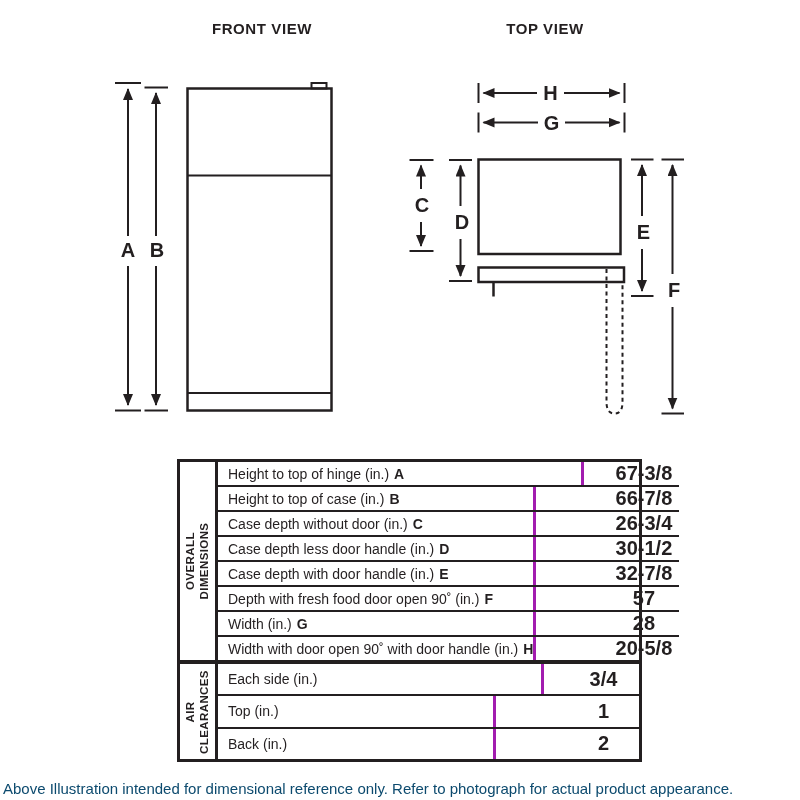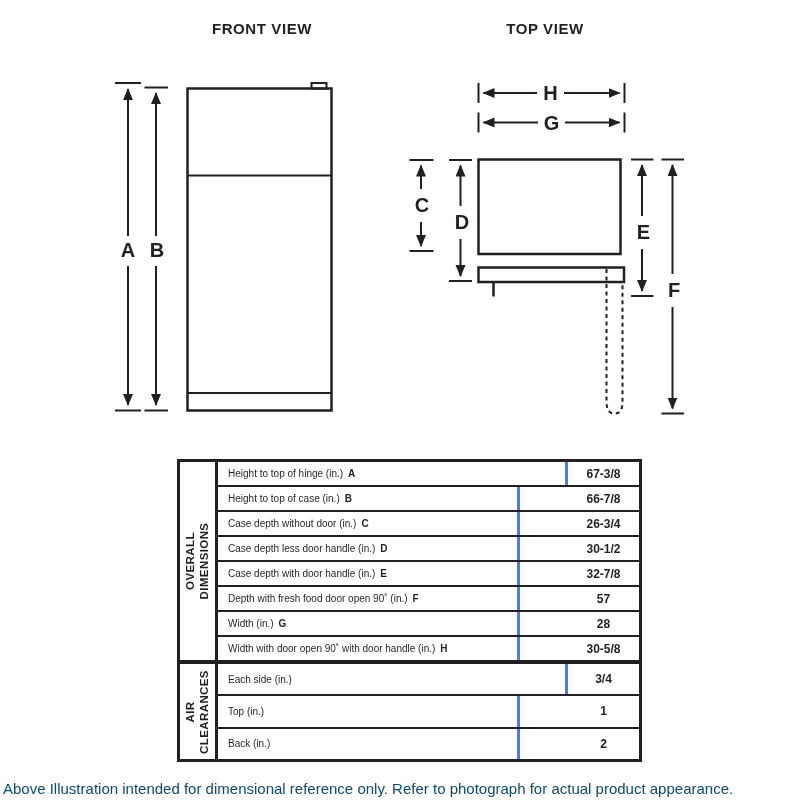--- a/index.html
+++ b/index.html
@@ -32,28 +32,28 @@
   .rot{
     position:absolute;left:50%;top:50%;
     transform:translate(-50%,-50%) rotate(-90deg);
     font-weight:bold;font-size:11.5px;line-height:1.2;letter-spacing:.4px;
     text-align:center;white-space:pre-line;width:200px;
   }
   .rows{flex:1;display:flex;flex-direction:column;}
   .row{flex:1;display:flex;box-sizing:border-box;}
   .row + .row{border-top:2px solid #231f20;gap:48px;}
   .desc{
-    flex:1;border-right:3px solid #3b82f6;box-sizing:border-box;
+    flex:1;border-right:3px solid #a21caf;box-sizing:border-box;
     display:flex;align-items:center;padding-left:10px;
-    font-size:10px;white-space:nowrap;overflow:hidden;
+    font-size:14px;white-space:nowrap;overflow:hidden;
   }
   .desc .ltr{font-weight:bold;margin-left:5px;}
   .val{
     width:71px;flex:none;display:flex;align-items:center;justify-content:center;
-    font-size:12px;font-weight:bold;
+    font-size:20px;font-weight:bold;margin-left:24px;
   }
 
   .footnote{
     position:absolute;left:3px;top:780px;width:796px;
     font-size:15px;color:#0c4a6e;letter-spacing:0px;
   }
 </style>
 </head>
 <body>
 
@@ -208,21 +208,21 @@
             <span>Width (in.)</span>
             <span class="ltr">G</span>
           </div>
         <div class="val">28</div>
       </div>
       <div class="row">
         <div class="desc">
             <span>Width with door open 90˚ with door handle (in.)</span>
             <span class="ltr">H</span>
           </div>
-        <div class="val">30-5/8</div>
+        <div class="val">20-5/8</div>
       </div>
     </div>
   </div>
 
   <div class="section s2">
     <div class="group-cell">
       <div class="rot">AIR
 CLEARANCES</div>
     </div>
     <div class="rows">

